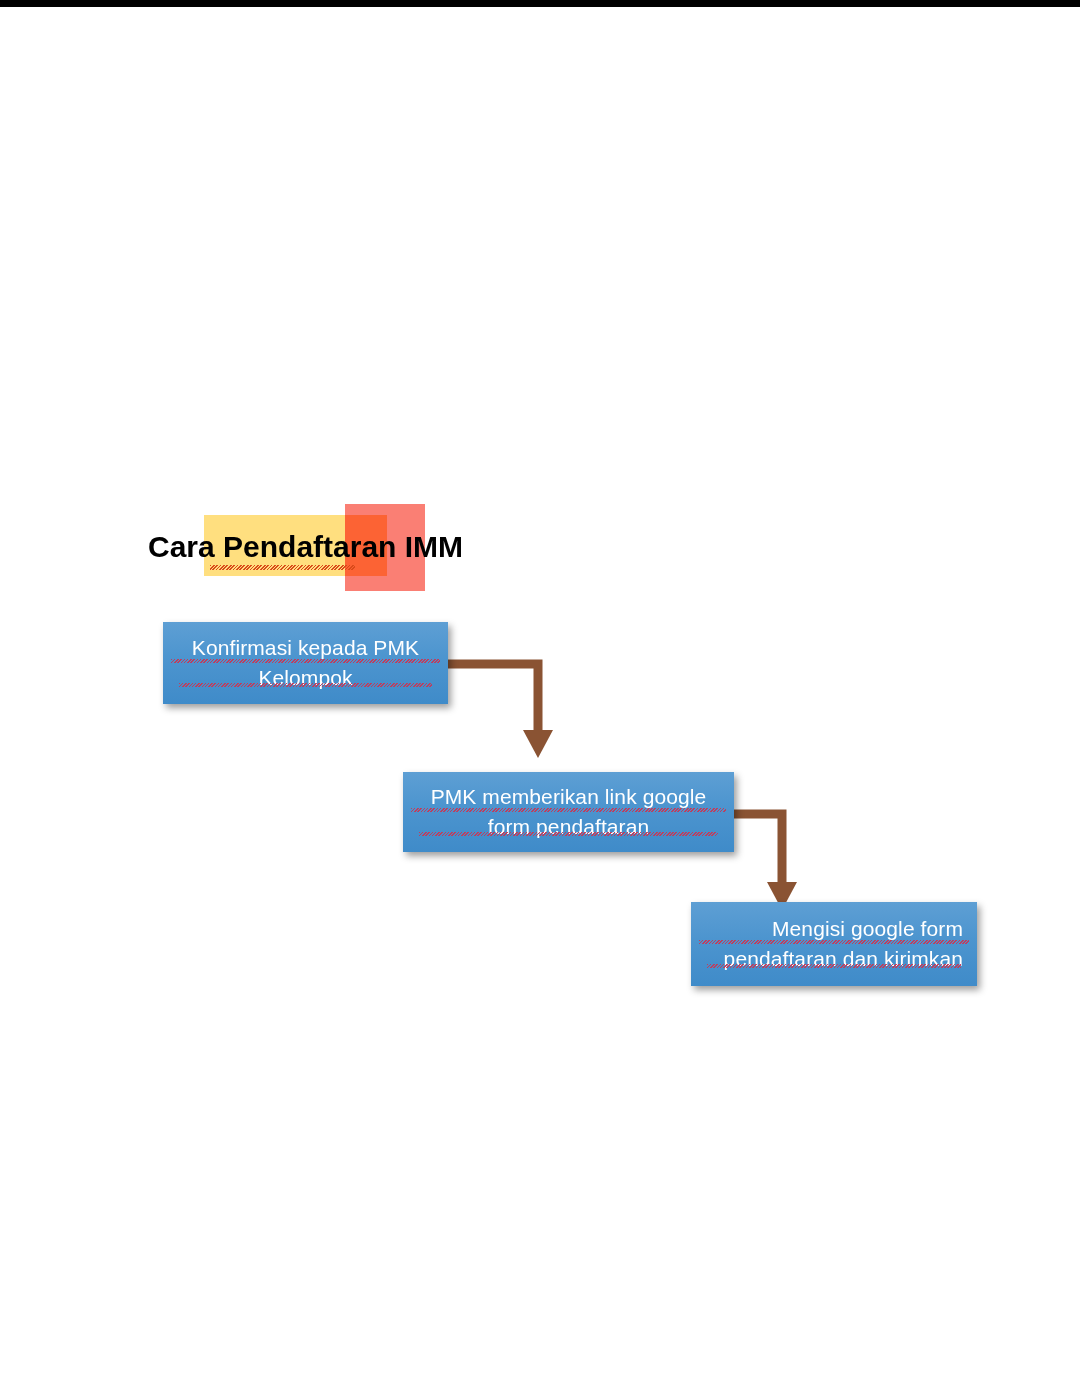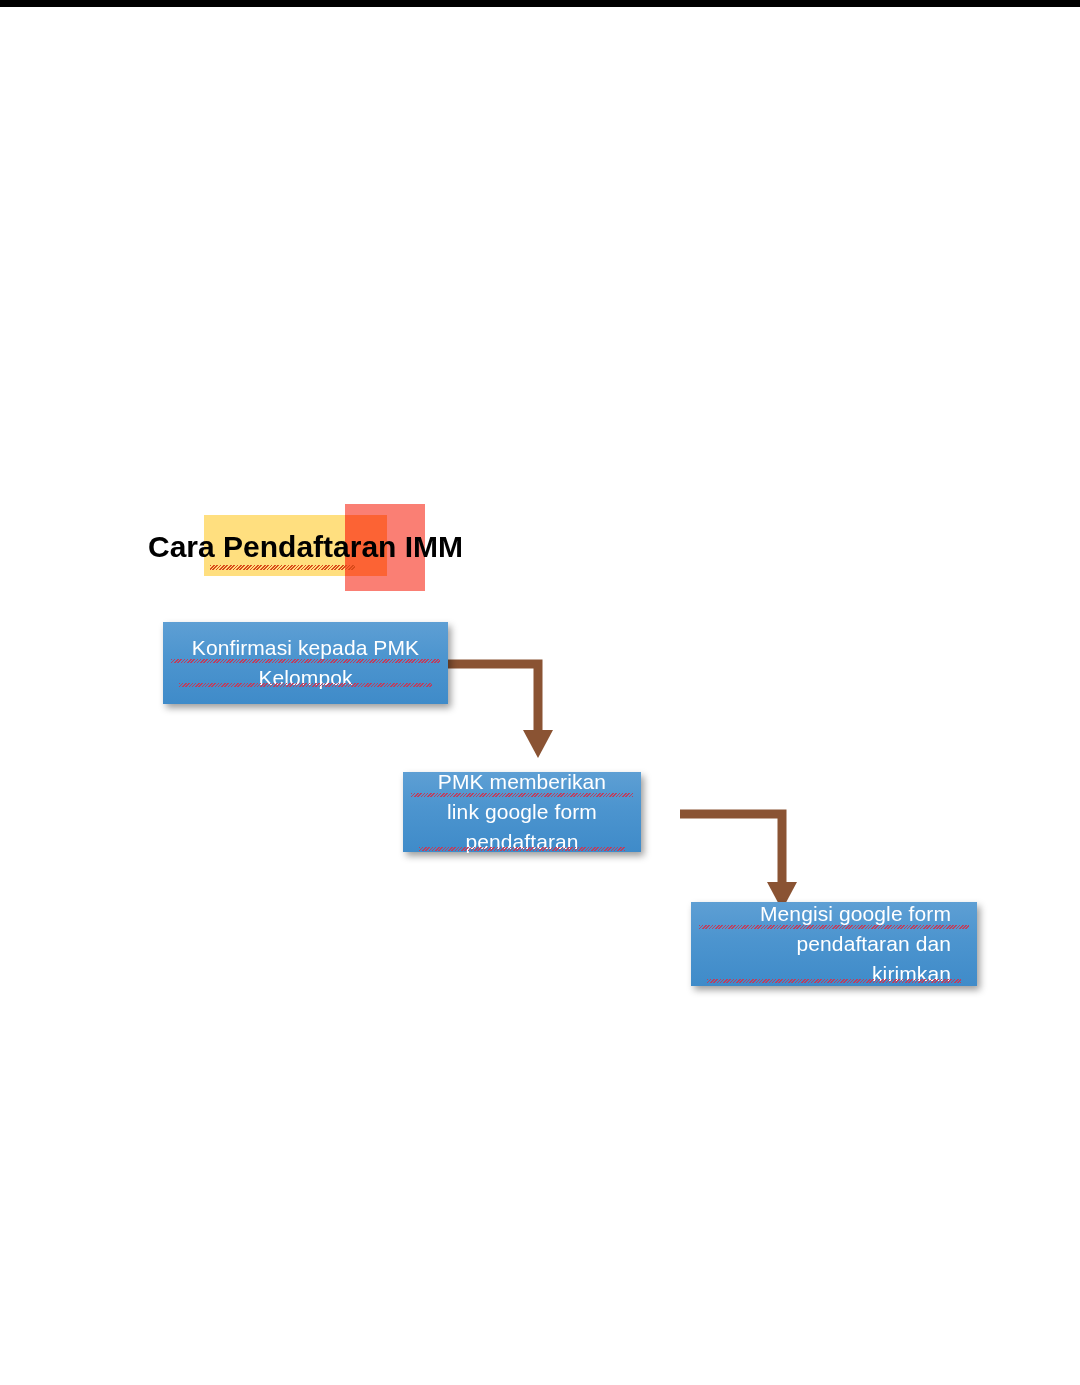--- a/index.html
+++ b/index.html
@@ -96,21 +96,21 @@
     align-items: center;
     justify-content: center;
     text-align: center;
     box-sizing: border-box;
   }
   .pbox-text {
     color: #ffffff;
     font-size: 21px;
     line-height: 30px;
     font-weight: normal;
-    padding: 0 26px;
+    padding: 0 14px;
     position: relative;
     letter-spacing: 0.1px;
   }
   .pbox-text::after {
     content: "";
     position: absolute;
     left: 16px;
     right: 16px;
     bottom: 6px;
     height: 4px;
@@ -130,21 +130,21 @@
     height: 4px;
     background:
       repeating-linear-gradient(135deg,
         #c23b5a 0px, #c23b5a 1.1px,
         rgba(255,255,255,0) 1.1px, rgba(255,255,255,0) 2.3px);
     opacity: 0.95;
     pointer-events: none;
   }
 
   #box-1 { left: 163px; top: 622px;  width: 285px; height: 82px; }
-  #box-2 { left: 403px; top: 772px;  width: 238px; height: 80px; }
+  #box-2 { left: 403px; top: 772px;  width: 331px; height: 80px; }
   #box-3 { left: 691px; top: 902px;  width: 286px; height: 84px; text-align: right; }
 
   
   .connector {
     position: absolute;
     overflow: visible;
   }
   #connector-1 { left: 440px; top: 650px;  width: 130px; height: 120px; }
   #connector-2 { left: 676px; top: 800px;  width: 140px; height: 120px; }
 </style>

